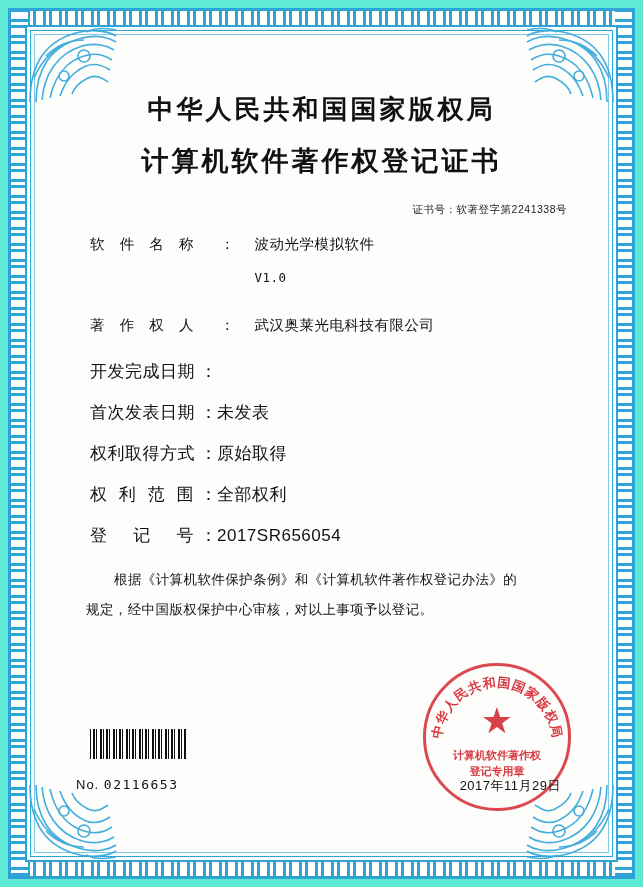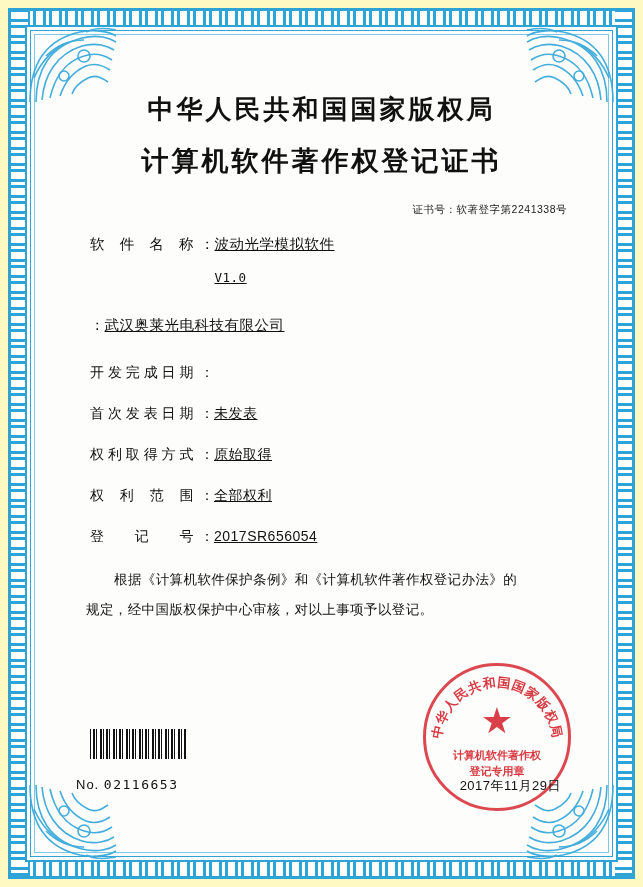--- a/index.html
+++ b/index.html
@@ -12,21 +12,21 @@
     height: 887px;
     font-family: "Liberation Sans", sans-serif;
     color: #1a1a1a;
     overflow: hidden;
   }
 
   .certificate {
     position: relative;
     width: 643px;
     height: 887px;
-    background: #fef9c3;
+    background: #5eead4;
     box-sizing: border-box;
   }
 
   
   .border-outer {
     position: absolute;
     left: 8px; top: 8px;
     width: 627px; height: 871px;
     box-sizing: border-box;
     border: 3px solid #2ea3d8;
@@ -125,26 +125,27 @@
 
   .fields {
     margin-top: 16px;
     padding-left: 44px;
     padding-right: 20px;
   }
   .field-row {
     display: flex;
     align-items: flex-start;
     margin-bottom: 9px;
-    font-size: 14px;
+    font-size: 17px;
     line-height: 22px;
     color: #111;
   }
   .field-row.big {
     font-size: 14.5px;
+    gap: 20px;
   }
   .field-label {
     width: 110px;
     flex: 0 0 110px;
     letter-spacing: 0.5px;
     white-space: nowrap;
   }
   .field-label.spaced {
     text-align: justify;
     text-align-last: justify;
@@ -152,21 +153,20 @@
     width: 104px;
     flex: 0 0 104px;
   }
   .field-colon {
     flex: 0 0 10px;
     text-align: left;
   }
   .field-value {
     flex: 1 1 auto;
     letter-spacing: 0.5px;
-    text-decoration: underline;
   }
   .field-value .line2 {
     display: block;
     font-family: "DejaVu Sans Mono", monospace;
     font-size: 12.5px;
     margin-top: 12px;
   }
 
   .gap-lg { height: 16px; }
   .gap-md { height: 10px; }
@@ -362,20 +362,21 @@
         <span class="field-colon">：</span>
         <span class="field-value">
           <span>波动光学模拟软件</span>
           <span class="line2">V1.0</span>
         </span>
       </div>
 
       <div class="gap-lg"></div>
 
       <div class="field-row big">
+        <span class="field-label spaced">著作权人</span>
         <span class="field-colon">：</span>
         <span class="field-value">武汉奥莱光电科技有限公司</span>
       </div>
 
       <div class="gap-lg"></div>
 
       <div class="field-row">
         <span class="field-label spaced">开发完成日期</span>
         <span class="field-colon">：</span>
       </div>

